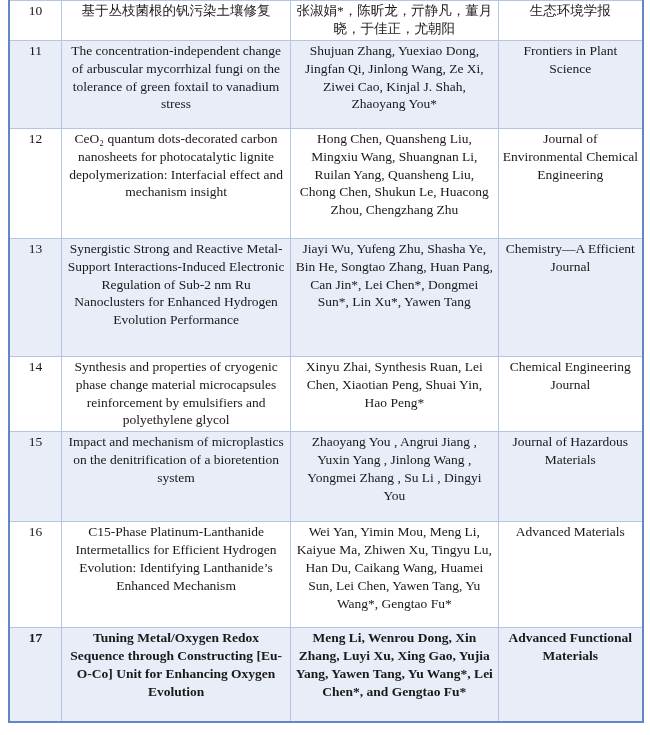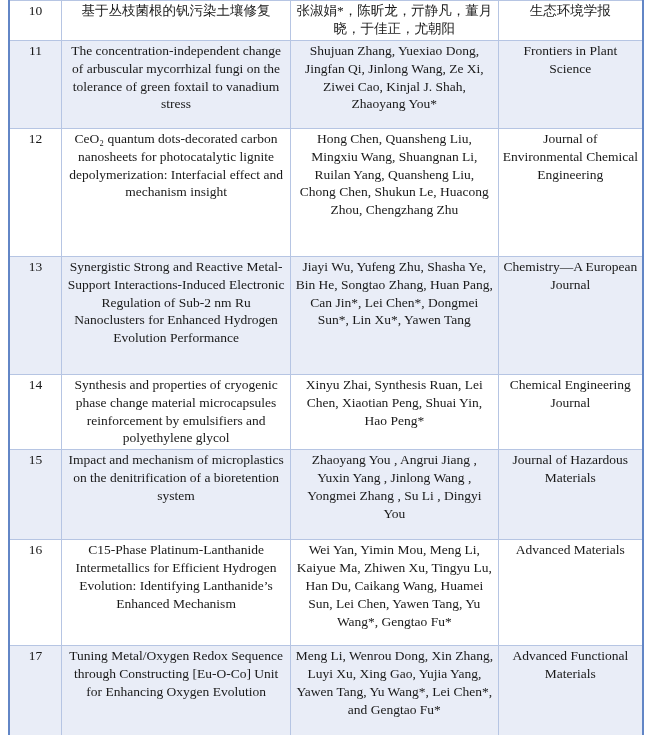--- a/index.html
+++ b/index.html
@@ -30,26 +30,26 @@
     vertical-align:top;
     font-size:13.5px;
     line-height:1.32;
     word-wrap:break-word;
   }
   tr{background:#ffffff;}
   tr:nth-child(even){background:var(--shaded-row,#e9edf7);}
   
   tr:nth-child(1){height:40px;}
   tr:nth-child(2){height:88px;}
-  tr:nth-child(3){height:128px;}
+  tr:nth-child(3){height:110px;}
   tr:nth-child(4){height:118px;font-family:Liberation Serif, serif;}
   tr:nth-child(5){height:74px;}
   tr:nth-child(6){height:90px;}
   tr:nth-child(7){height:106px;}
-  tr:nth-child(8){height:94px;}
+  tr:nth-child(8){height:94px;font-weight:bold;}
   .col-num{width:52px;}
   .col-title{width:226px;}
   .col-authors{width:205px;text-align:center;}
   .col-journal{width:143px;}
 </style>
 </head>
 <body>
 
 <div class="table-wrap">
   <table class="paper-table">
@@ -75,21 +75,21 @@
         <tr>
     <td class="col-num">12</td>
     <td class="col-title">CeO₂ quantum dots-decorated carbon nanosheets for photocatalytic lignite depolymerization: Interfacial effect and mechanism insight</td>
     <td class="col-authors">Hong Chen, Quansheng Liu, Mingxiu Wang, Shuangnan Li, Ruilan Yang, Quansheng Liu, Chong Chen, Shukun Le, Huacong Zhou, Chengzhang Zhu</td>
     <td class="col-journal">Journal of Environmental Chemical Engineering</td>
   </tr>
         <tr>
     <td class="col-num">13</td>
     <td class="col-title">Synergistic Strong and Reactive Metal-Support Interactions-Induced Electronic Regulation of Sub-2 nm Ru Nanoclusters for Enhanced Hydrogen Evolution Performance</td>
     <td class="col-authors">Jiayi Wu, Yufeng Zhu, Shasha Ye, Bin He, Songtao Zhang, Huan Pang, Can Jin*, Lei Chen*, Dongmei Sun*, Lin Xu*, Yawen Tang</td>
-    <td class="col-journal">Chemistry—A European Journal</td>
+    <td class="col-journal">Chemistry—A Efficient Journal</td>
   </tr>
         <tr>
     <td class="col-num">14</td>
     <td class="col-title">Synthesis and properties of cryogenic phase change material microcapsules reinforcement by emulsifiers and polyethylene glycol</td>
     <td class="col-authors">Xinyu Zhai, Synthesis Ruan, Lei Chen, Xiaotian Peng, Shuai Yin, Hao Peng*</td>
     <td class="col-journal">Chemical Engineering Journal</td>
   </tr>
         <tr>
     <td class="col-num">15</td>
     <td class="col-title">Impact and mechanism of microplastics on the denitrification of a bioretention system</td>

